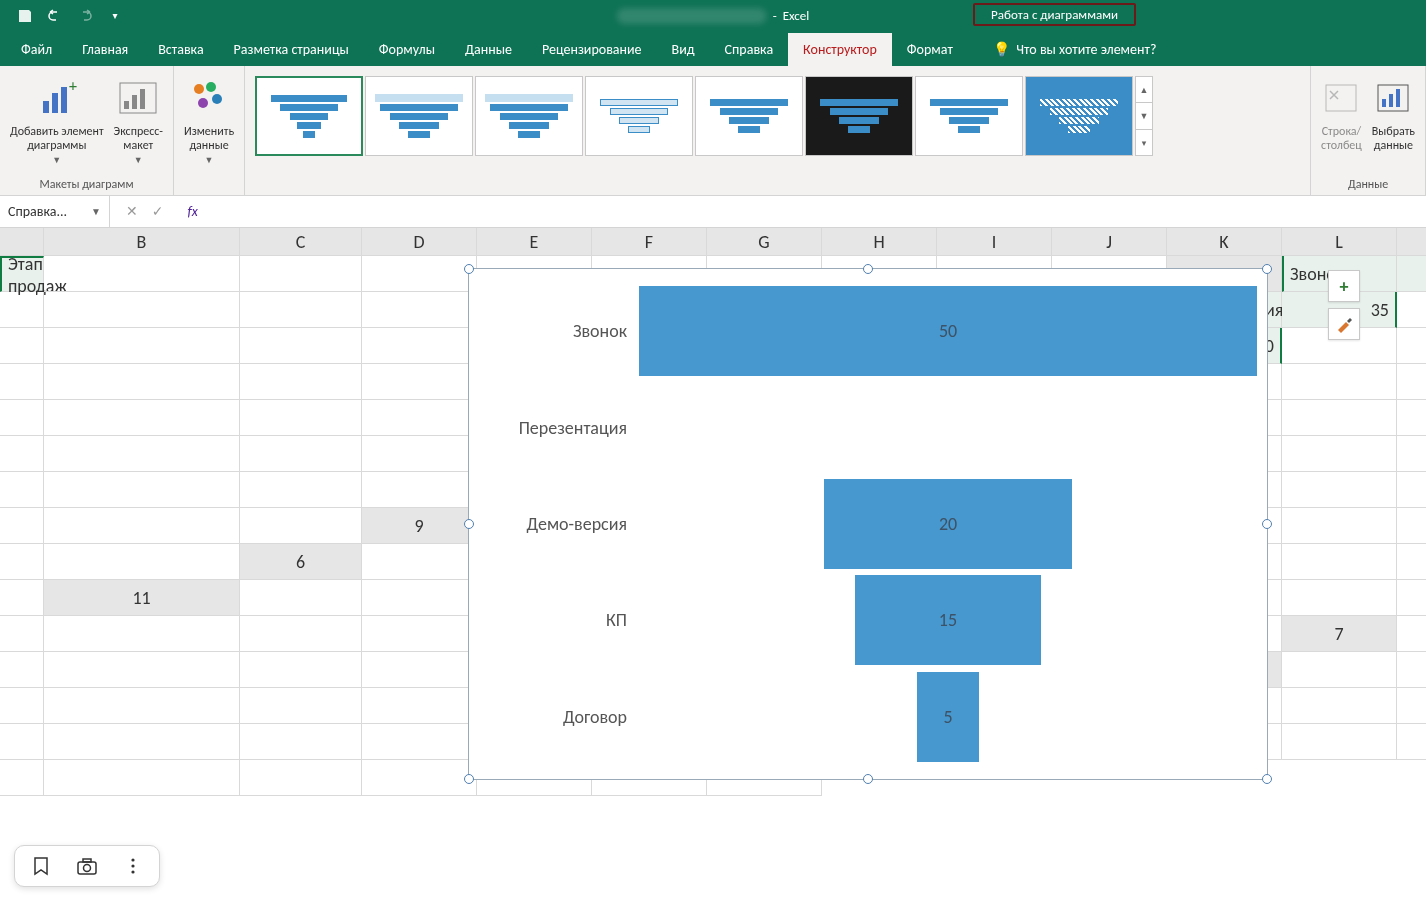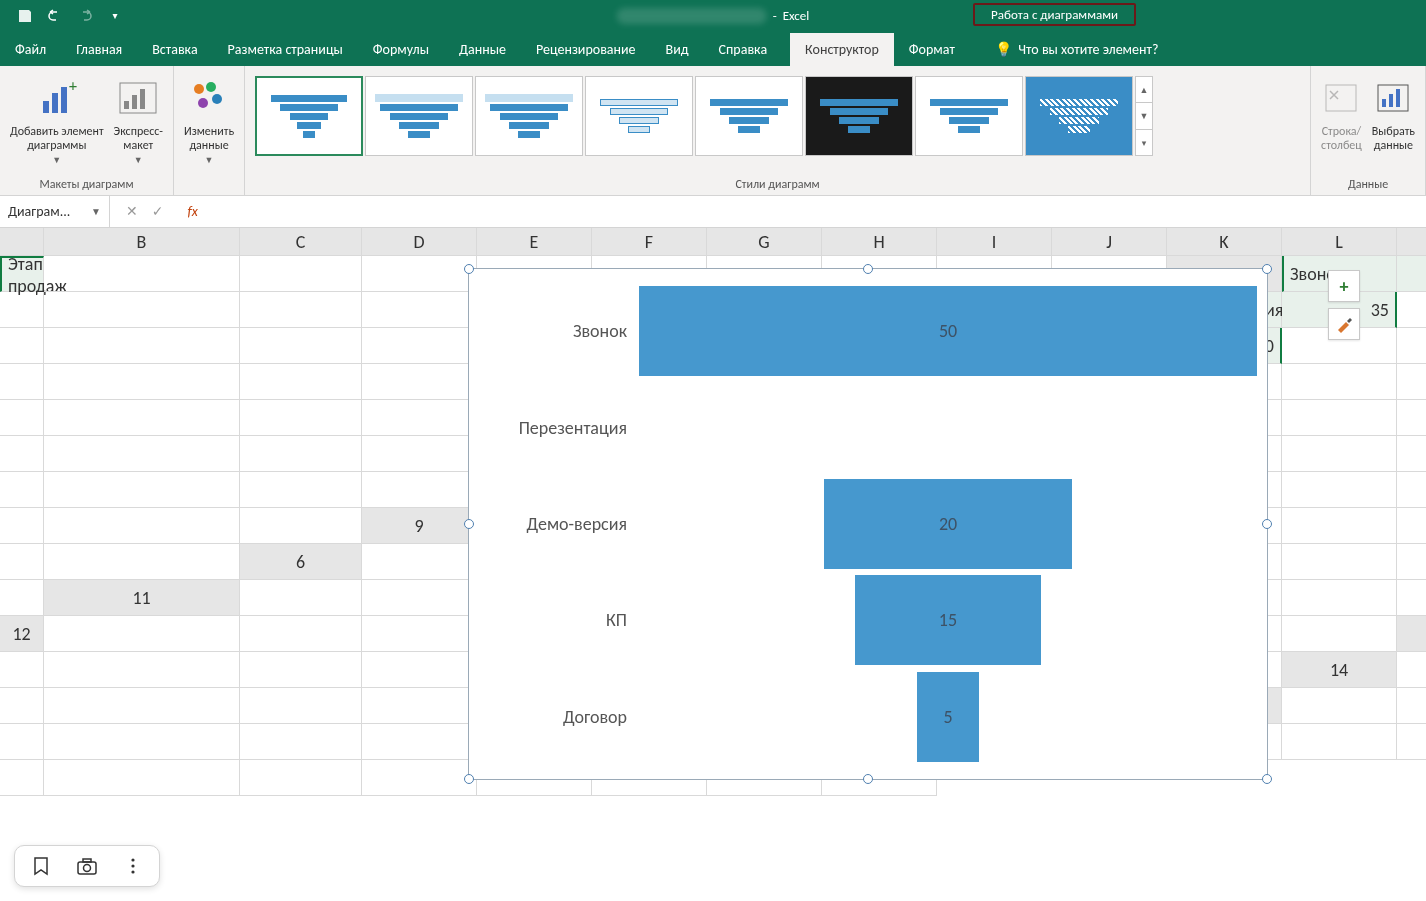--- a/index.html
+++ b/index.html
@@ -7,23 +7,23 @@
 
   
   .titlebar { background: #0e7254; height: 31px; display: flex; align-items: center; color: #fff; font-size: 13px; position: relative; }
   .qat { display: flex; align-items: center; gap: 4px; padding-left: 12px; }
   .qat-btn { width: 26px; height: 26px; display: flex; align-items: center; justify-content: center; color: #fff; }
   .title-center { position: absolute; left: 50%; transform: translateX(-50%); display: flex; align-items: center; gap: 6px; top: 0; height: 31px; }
   .title-blur { width: 150px; height: 16px; background: rgba(255,255,255,0.15); filter: blur(3px); border-radius: 8px; }
   .chart-tools-label { position: absolute; right: 290px; top: 3px; border: 2px solid #6b1919; color: #fff; font-size: 13px; padding: 2px 16px; border-radius: 2px; }
 
   
-  .ribbon-tabs { background: #0e7254; height: 35px; display: flex; align-items: flex-end; color: #fff; font-size: 14px; }
+  .ribbon-tabs { background: #0e7254; height: 35px; display: flex; align-items: flex-end; color: #fff; font-size: 14px; padding-left: 6px; }
   .ribbon-tab { padding: 8px 15px; cursor: pointer; }
-  .ribbon-tab.active { background: #f3f2f1; color: #404040; margin-left: 8px; }
+  .ribbon-tab.active { background: #f3f2f1; color: #b91c1c; }
   .tell-me { display: flex; align-items: center; gap: 6px; padding: 8px 15px; margin-left: 10px; }
 
   
   .ribbon { background: #f3f2f1; height: 130px; border-bottom: 1px solid #d4d4d4; display: flex; }
   .ribbon-group { display: flex; flex-direction: column; justify-content: space-between; border-right: 1px solid #d4d4d4; padding: 4px 8px 2px; }
   .ribbon-group-content { display: flex; gap: 6px; flex: 1; align-items: flex-start; padding-top: 2px; }
   .ribbon-group-label { text-align: center; font-size: 12px; color: #555; padding: 3px 0 2px; }
   .large-btn { display: flex; flex-direction: column; align-items: center; font-size: 12px; color: #333; text-align: center; gap: 2px; padding: 2px 2px 0; cursor: pointer; line-height: 1.2; }
   .large-btn .icon { height: 48px; display: flex; align-items: center; justify-content: center; }
 
@@ -42,21 +42,21 @@
   .mini-funnel .bar { background: #3a8dc6; height: 7px; }
   .mini-funnel.outline .bar { background: #d0e4f2; border: 1px solid #3a8dc6; }
   .mini-funnel.dark .bar { background: #3a8dc6; }
   .mini-funnel.striped .bar { background: repeating-linear-gradient(45deg, #fff, #fff 2px, #3a8dc6 2px, #3a8dc6 4px); }
 
   
   .formula-bar { height: 32px; border-bottom: 1px solid #d4d4d4; display: flex; align-items: center; background: #fff; }
   .name-box { width: 110px; border-right: 1px solid #d4d4d4; padding: 0 8px; font-size: 14px; color: #333; display: flex; align-items: center; justify-content: space-between; height: 100%; }
   .formula-btns { display: flex; align-items: center; gap: 2px; padding: 0 10px; color: #999; }
   .formula-btns span { padding: 0 6px; font-size: 14px; }
-  .fx { font-style: italic; color: #c2410c; padding: 0 8px; font-size: 14px; }
+  .fx { font-style: italic; color: #4c1d95; padding: 0 8px; font-size: 14px; }
 
   
   .grid-area { display: flex; height: calc(901px - 31px - 35px - 130px - 32px); position: relative; }
   .grid { display: grid; grid-template-columns: 44px 196px 122px 115px 115px 115px 115px 115px 115px 115px 115px 115px 115px; grid-auto-rows: 36px; }
   .grid > div { border-right: 1px solid #d9d9d9; border-bottom: 1px solid #d9d9d9; display: flex; align-items: center; padding: 0 6px; font-size: 18px; color: #333; }
   .col-hdr { background: #e6e6e6; justify-content: center; font-size: 15px; color: #444; height: 28px !important; }
   .row-hdr { background: #e6e6e6; justify-content: center; font-size: 15px; color: #444; }
   .corner { background: #e6e6e6; }
   .cell-header-b { font-size: 20px; }
   .cell-header-c { font-size: 20px; border-right: 2px solid #107c41 !important; }
@@ -262,21 +262,20 @@
               <div class="bar" style="width:22%"></div>
             </div>
           </div>
         <div class="gallery-scroll">
           <div>▲</div>
           <div>▼</div>
           <div>▾</div>
         </div>
       </div>
     </div>
-    <div class="ribbon-group-label">Стили диаграмм</div>
   </div>
 
   <div class="ribbon-group">
     <div class="ribbon-group-content">
       <div class="large-btn" style="opacity:0.55">
         <div class="icon">
             <svg width="38" height="38">
               <rect x="4" y="6" width="30" height="26" fill="none" stroke="#888"></rect>
               <path d="M8 20 L16 12 M8 12 L16 20" stroke="#888" stroke-width="1.5"></path>
             </svg>
@@ -296,21 +295,21 @@
         <span style="white-space:pre-line">Выбрать
 данные</span>
       </div>
     </div>
     <div class="ribbon-group-label">Данные</div>
   </div>
 </div>
 
 <div class="formula-bar">
   <div class="name-box">
-    <span>Диаграм...</span>
+    <span>Справка...</span>
     <span style="font-size:10px;color:#666">▼</span>
   </div>
   <div class="formula-btns">
     <span>✕</span>
     <span>✓</span>
   </div>
   <span class="fx">fx</span>
   <div style="flex:1;height:100%"></div>
 </div>
 
@@ -452,21 +451,20 @@
       <div></div>
       <div></div>
       <div></div>
       <div></div>
       <div></div>
       <div></div>
       <div></div>
       <div></div>
       <div></div>
       <div></div>
-      <div class="row-hdr">12</div>
       <div></div>
       <div></div>
       <div></div>
       <div></div>
       <div></div>
       <div></div>
       <div></div>
       <div></div>
       <div></div>
       <div></div>

